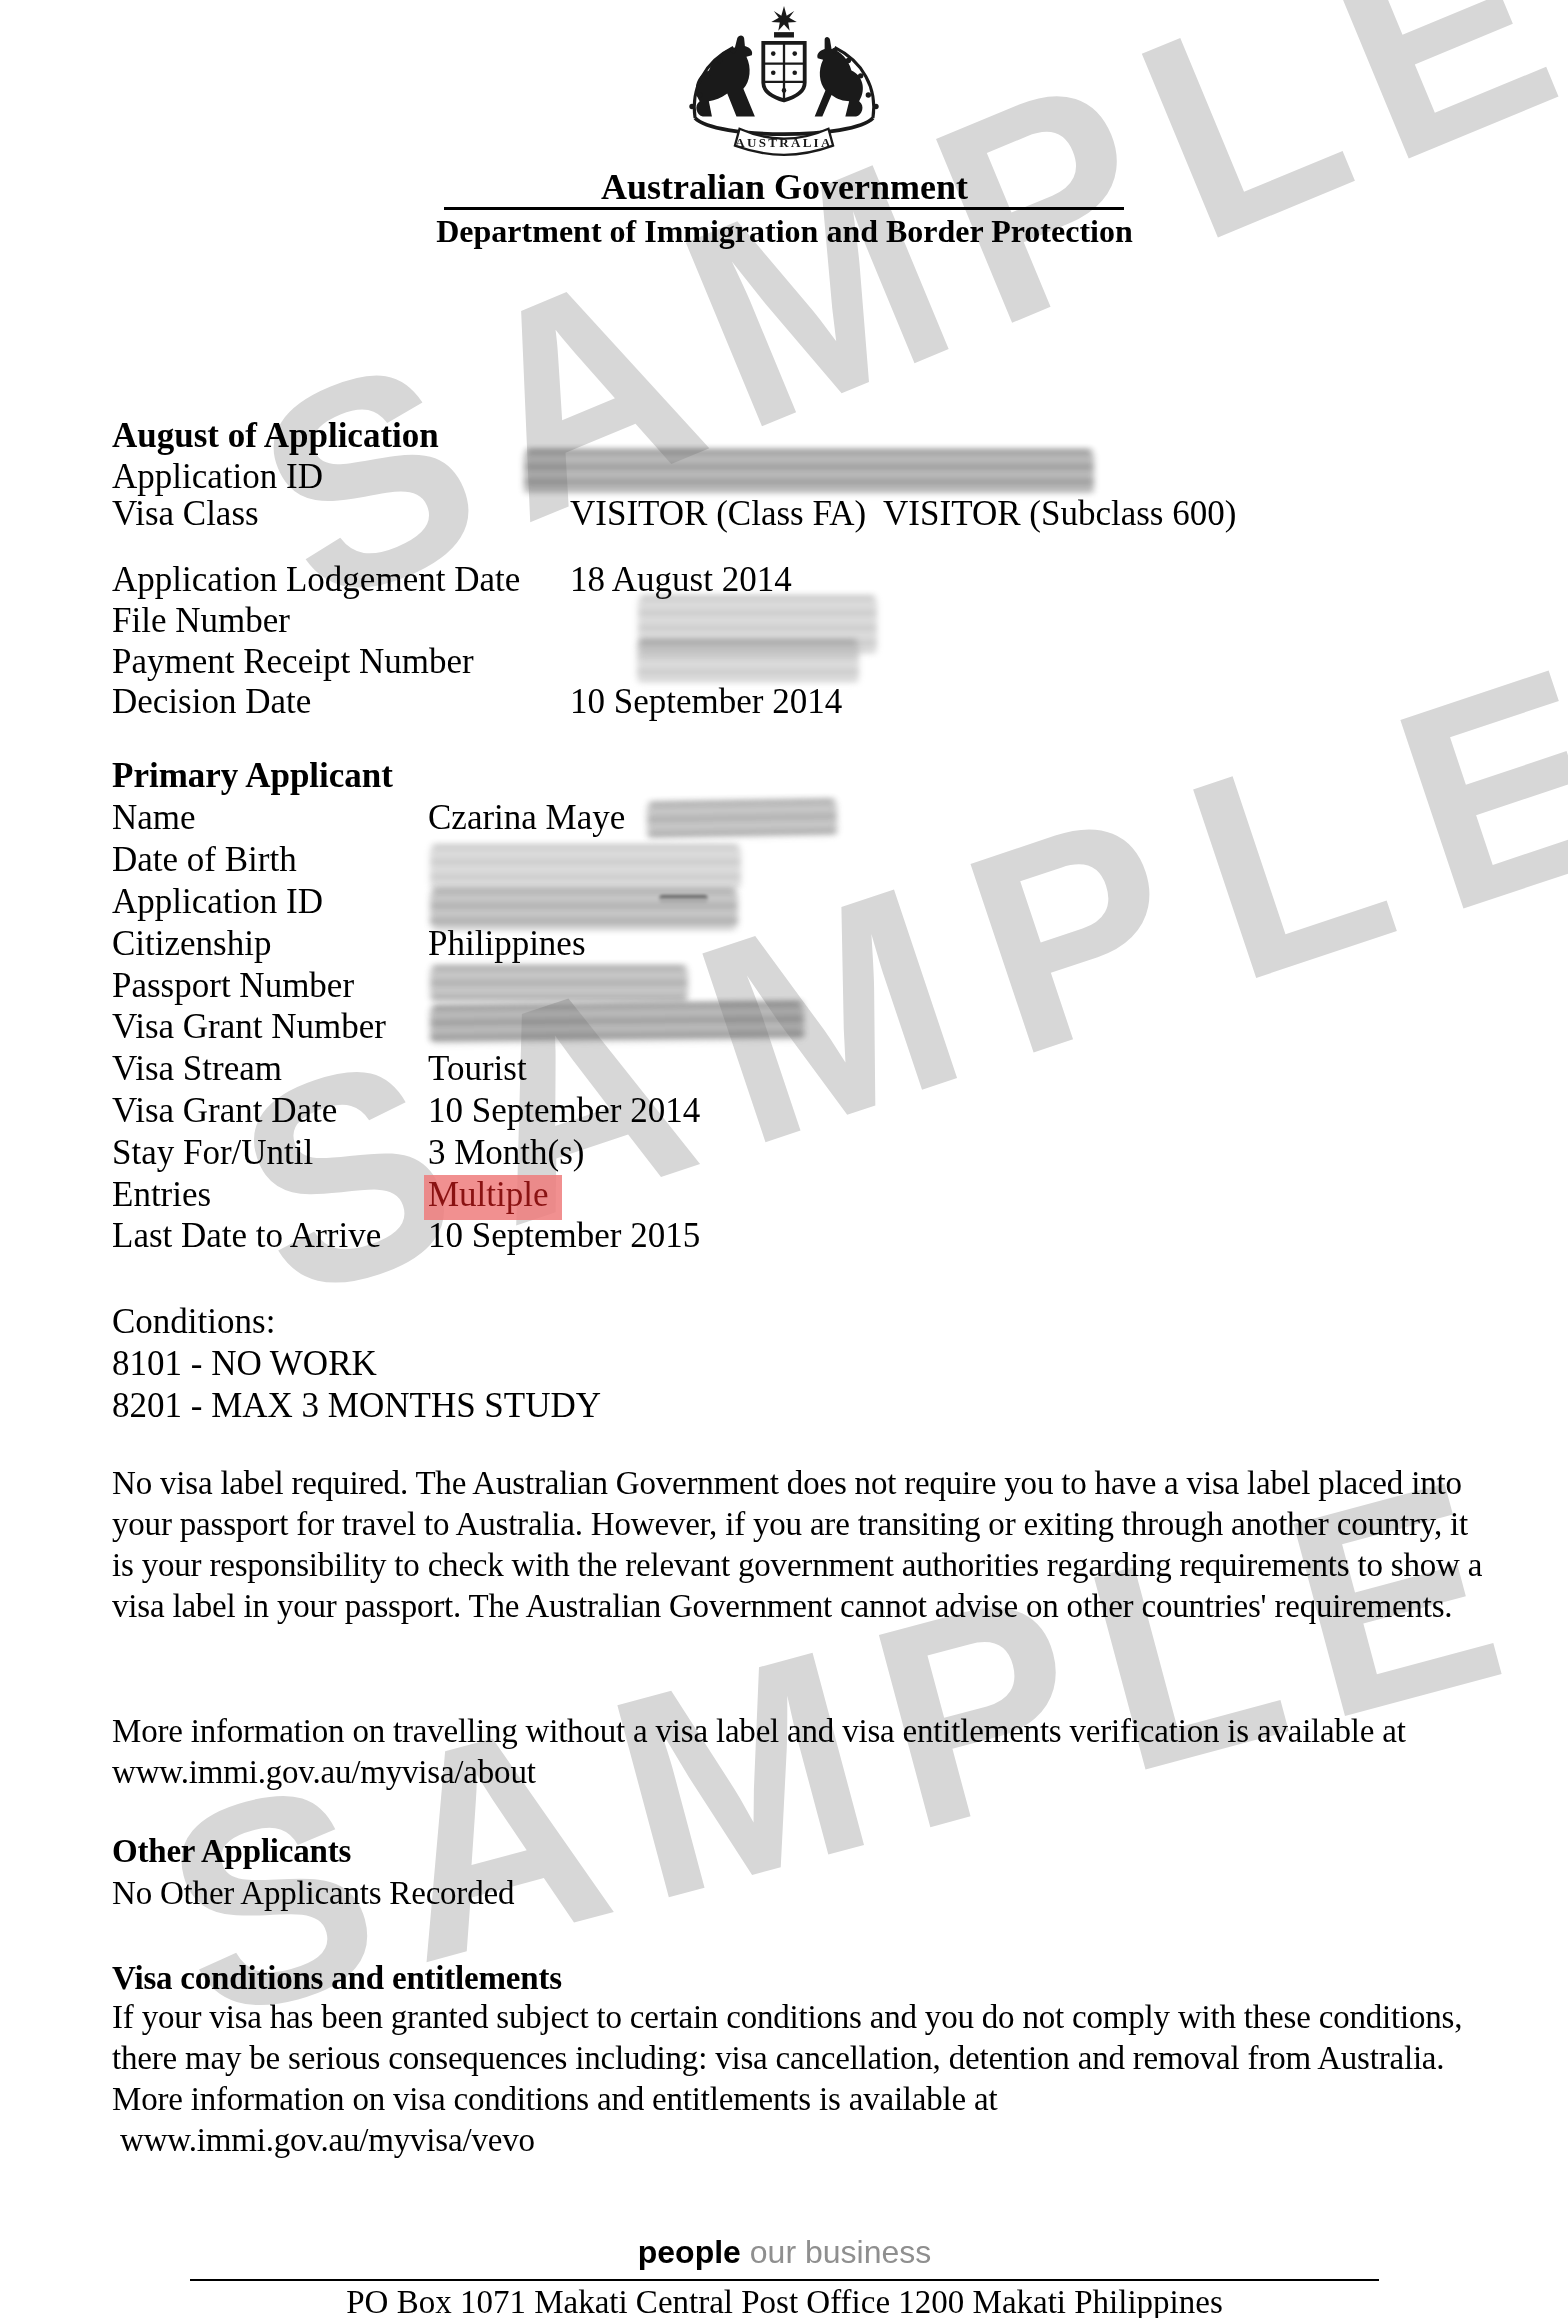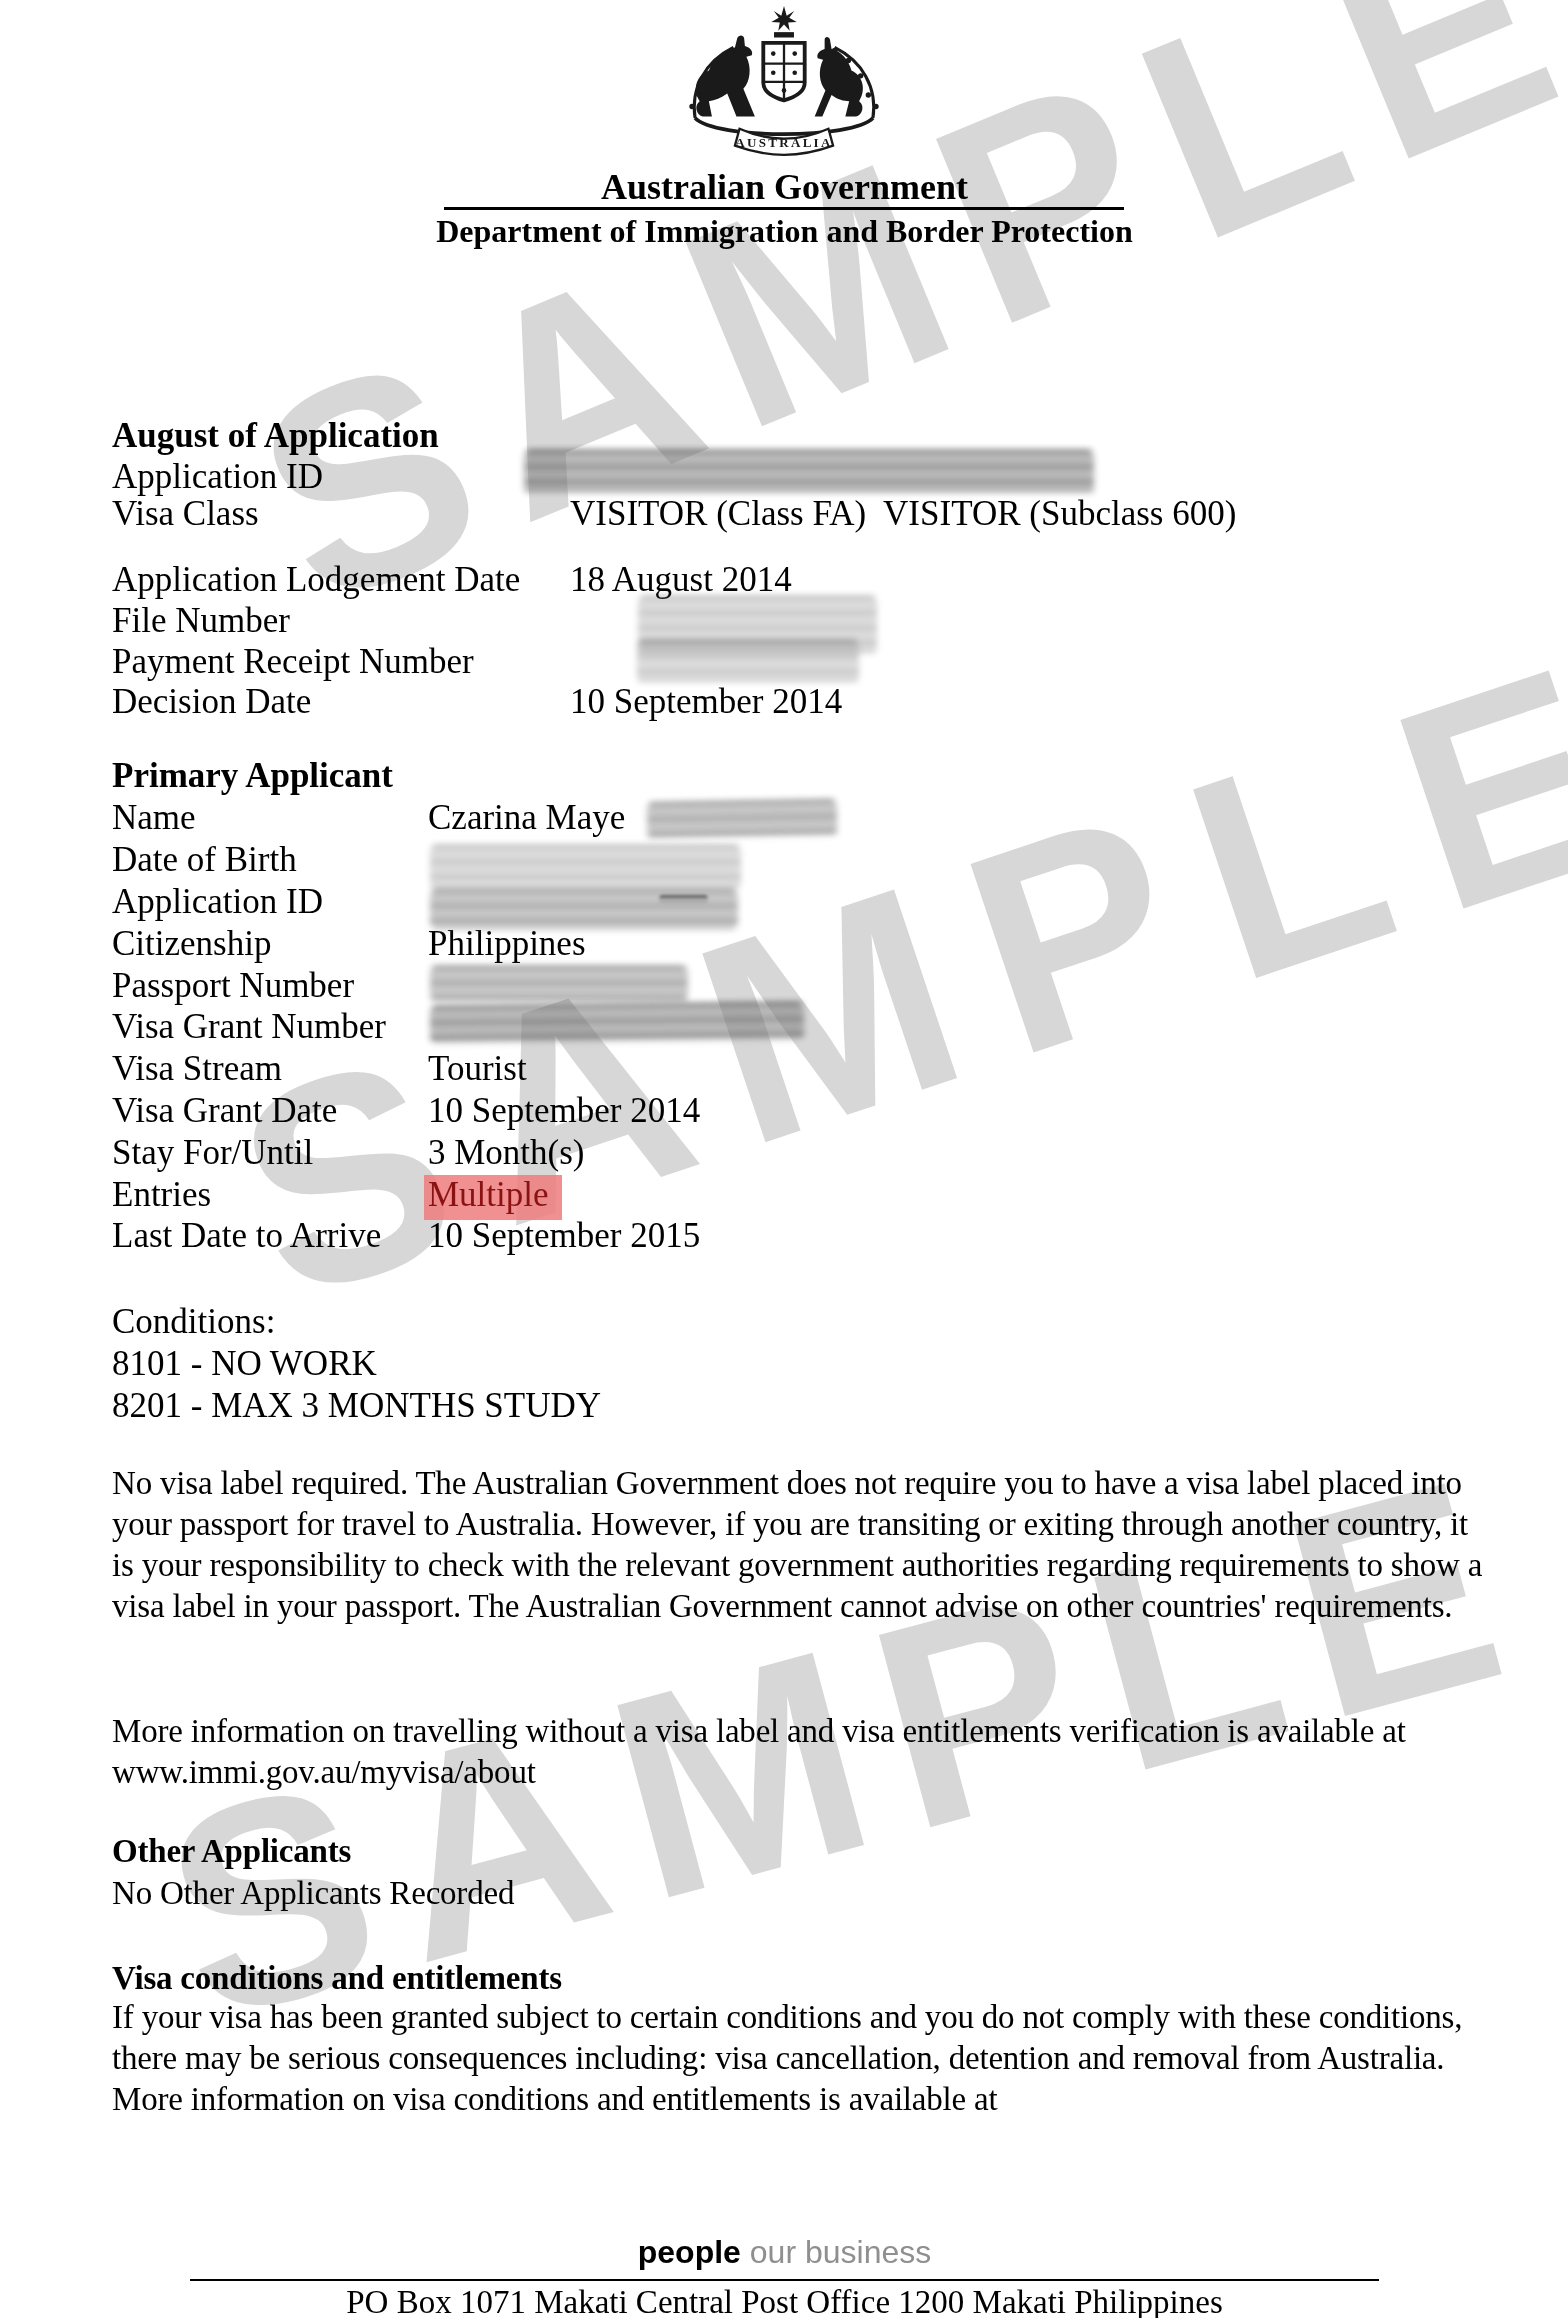--- a/index.html
+++ b/index.html
@@ -157,20 +157,21 @@
 
   <div class="para" style="top:1463px;">No visa label required. The Australian Government does not require you to have a visa label placed into your passport for travel to Australia. However, if you are transiting or exiting through another country, it is your responsibility to check with the relevant government authorities regarding requirements to show a visa label in your passport. The Australian Government cannot advise on other countries' requirements.</div>
 
   <div class="para" style="top:1711px;"><span>More information on travelling without a visa label and visa entitlements verification is available at </span><span class="urltext">www.immi.gov.au/myvisa/about</span></div>
 
   <div class="para b" style="top:1831px;">Other Applicants</div>
   <div class="para" style="top:1873px;">No Other Applicants Recorded</div>
 
   <div class="para b" style="top:1958px;">Visa conditions and entitlements</div>
   <div class="para" style="top:1997px;">If your visa has been granted subject to certain conditions and you do not comply with these conditions, there may be serious consequences including: visa cancellation, detention and removal from Australia. More information on visa conditions and entitlements is available at</div>
+  <div class="para urltext" style="top:2120px;"> www.immi.gov.au/myvisa/vevo</div>
 
   <div class="center sans" style="top:2234px;font-size:32px;"><span class="b">people</span><span class="gray"> our business</span></div>
   <div class="rule" style="left:190px;top:2279px;width:1189px;height:2.3px;"></div>
   <div class="center" style="top:2284px;font-size:33px;">PO Box 1071 Makati Central Post Office 1200 Makati Philippines</div>
 
   <div class="smudge dark" style="left:524px;top:450px;width:570px;height:44px;"></div>
   <div class="smudge light" style="left:638px;top:596px;width:239px;height:58px;"></div>
   <div class="smudge light" style="left:637px;top:640px;width:222px;height:43px;"></div>
   <div class="smudge mid" style="left:647px;top:801px;width:190px;height:36px;transform:rotate(-1deg);"></div>
   <div class="smudge light" style="left:430px;top:845px;width:311px;height:44px;"></div>

